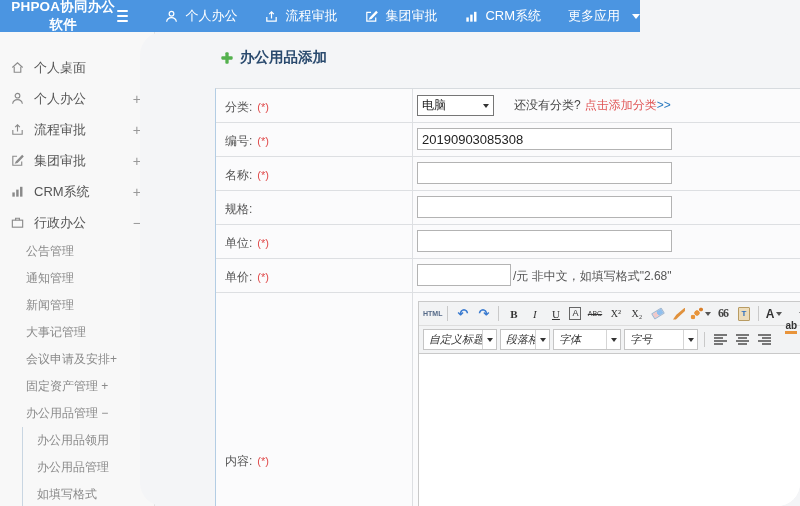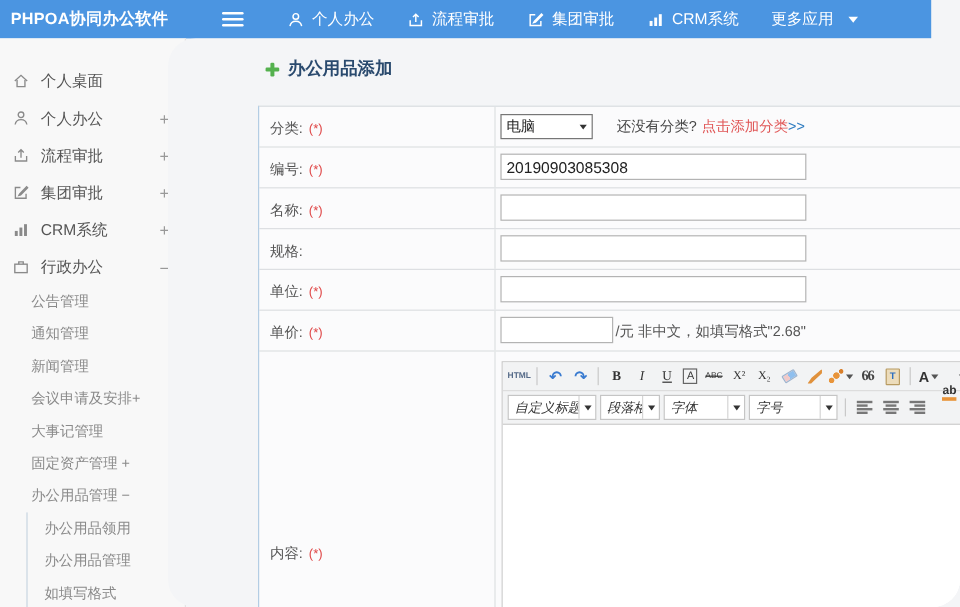--- a/index.html
+++ b/index.html
@@ -1,21 +1,21 @@
 <!DOCTYPE html>
 <html><head>
 <meta charset="utf-8">
 <style>
   * { margin:0; padding:0; box-sizing:border-box; }
   body { font-family:"Liberation Sans","DejaVu Sans",sans-serif; background:#fff; }
   .screen { position:relative; width:800px; height:506px; overflow:hidden; background:#f4f5f7; }
 
   
-  .topbar { position:absolute; left:0; top:0; width:776px; height:32px; background:#4b95e1;
-            display:flex; align-items:center; color:#fff; }
+  .topbar { position:absolute; left:0; top:0; width:640px; height:32px; background:#4b95e1;
+            display:flex; align-items:center; color:#fff;text-align:center; }
   .logo { width:185px; padding-left:9px; font-size:13.5px; font-weight:bold; letter-spacing:.2px; }
   .burger { width:18px; height:12px; display:flex; flex-direction:column; justify-content:space-between; cursor:pointer; }
   .burger i { display:block; height:2px; background:#fff; border-radius:1px; }
   .topnav { display:flex; align-items:center; margin-left:36px; gap:27px; font-size:13px; }
   .nav-item { display:flex; align-items:center; gap:6px; cursor:pointer; white-space:nowrap; }
   .nav-item svg { width:15px; height:15px; display:block; }
   .caret-w { width:0; height:0; border-left:4.5px solid transparent; border-right:4.5px solid transparent;
              border-top:5px solid #fff; margin-left:6px; }
 
   
@@ -207,22 +207,22 @@
             <path d="M6 5.5V3.5h4v2"></path>
           </svg>
       </span>
       <span>行政办公</span>
       <span class="sexp">−</span>
     </div>
 
     <div class="side-sub-item">公告管理</div>
     <div class="side-sub-item">通知管理</div>
     <div class="side-sub-item">新闻管理</div>
+    <div class="side-sub-item">大事记管理</div>
     <div class="side-sub-item">会议申请及安排+</div>
-    <div class="side-sub-item">大事记管理</div>
     <div class="side-sub-item">固定资产管理 +</div>
     <div class="side-sub-item">办公用品管理 −</div>
     <div class="sub2">
       <div class="side-sub-item">办公用品领用</div>
       <div class="side-sub-item">办公用品管理</div>
       <div class="side-sub-item">如填写格式</div>
     </div>
   </aside>
 
   <main class="main">

